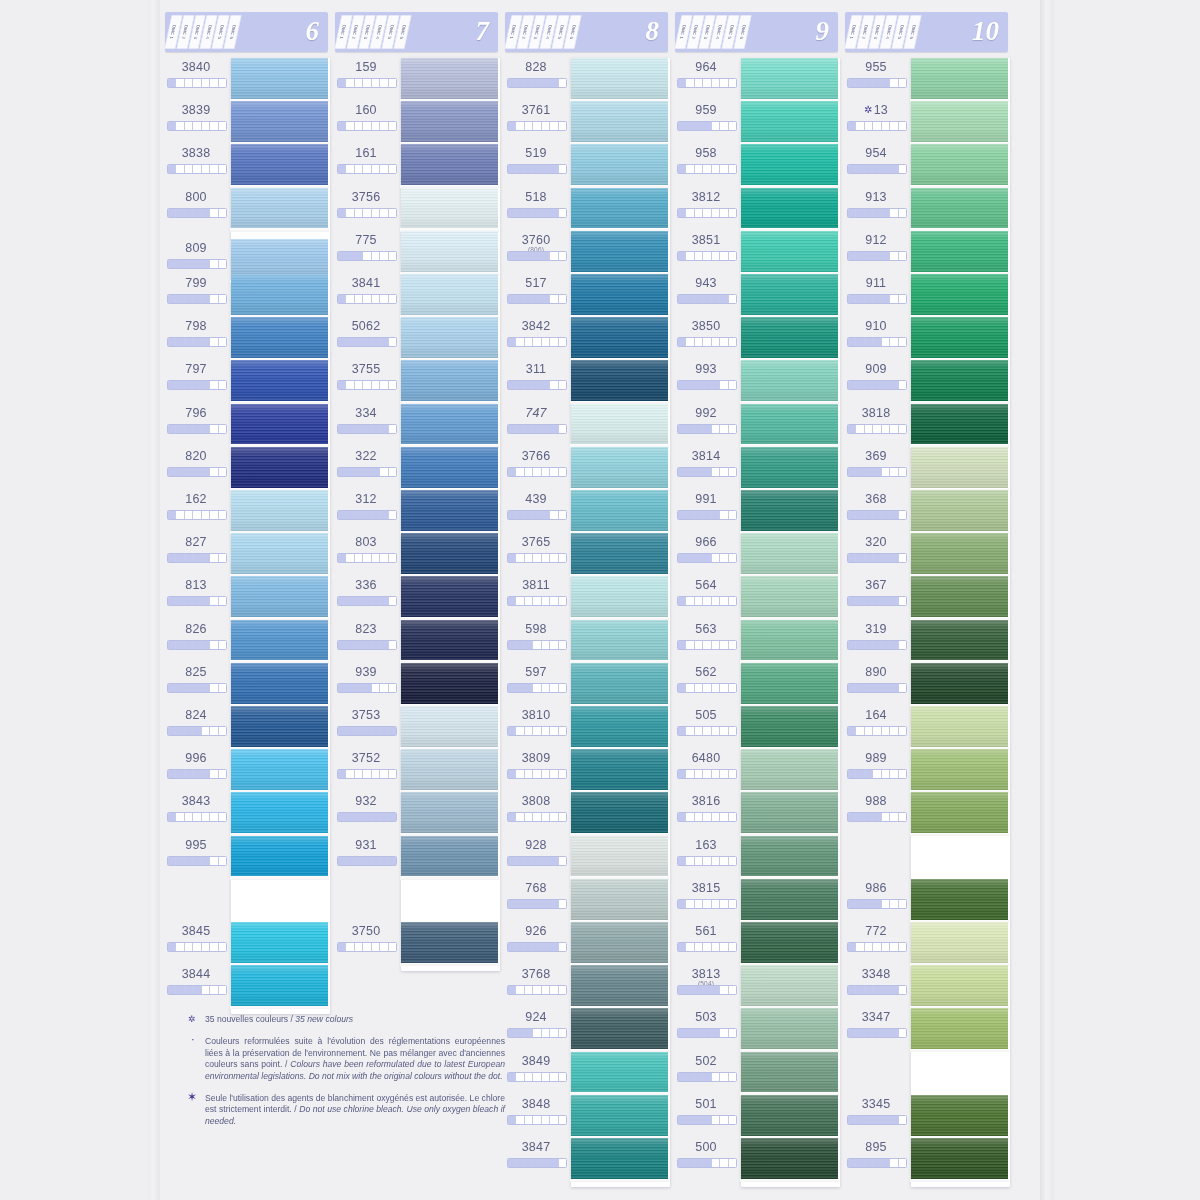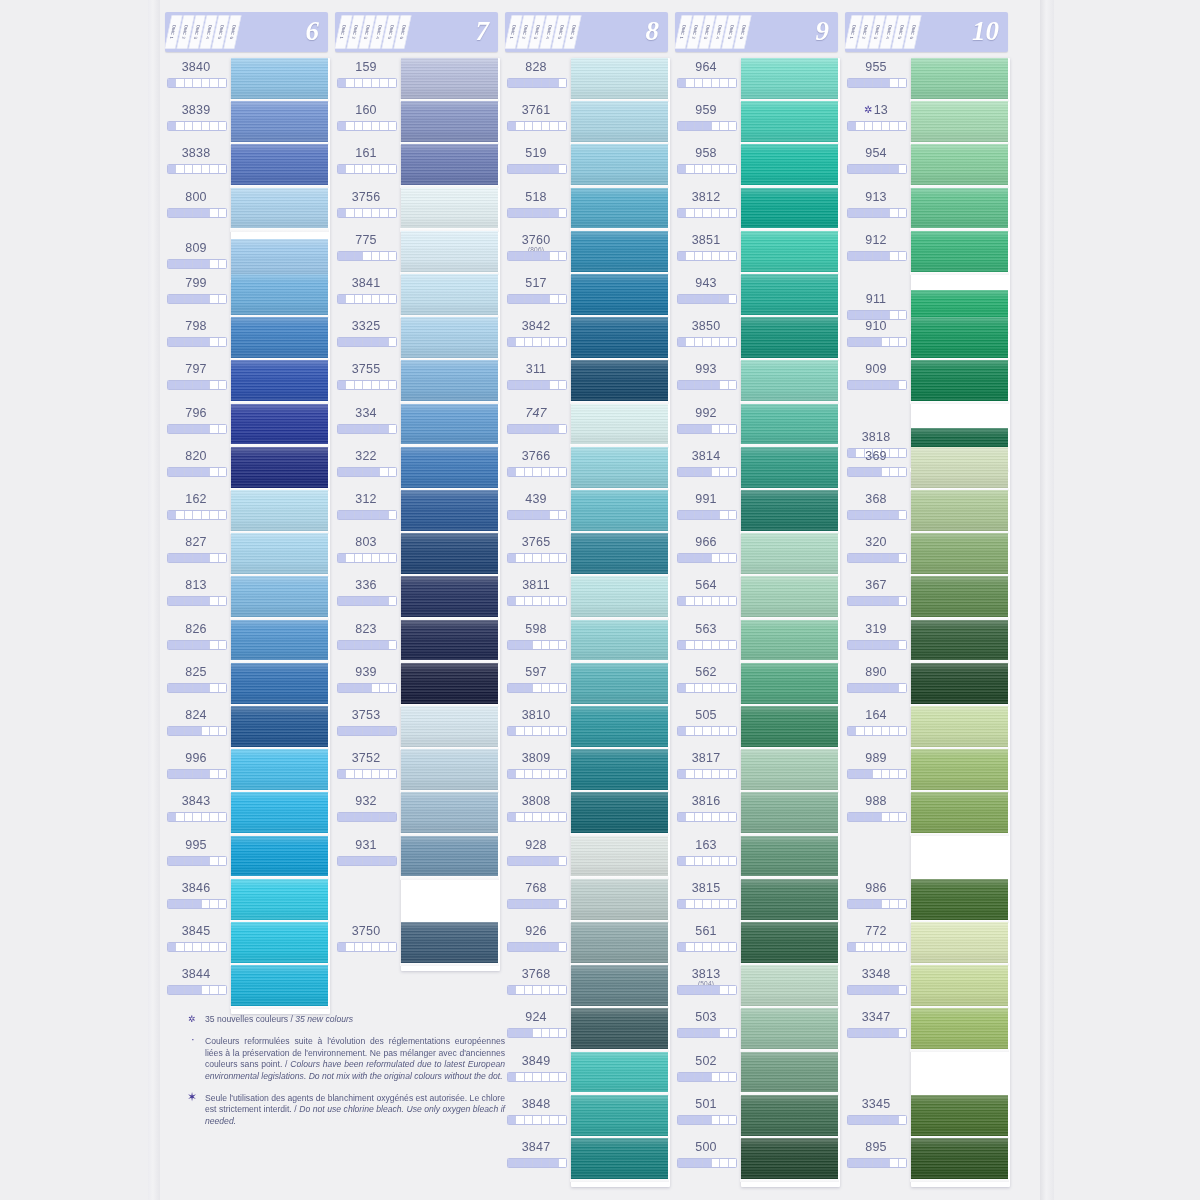--- a/index.html
+++ b/index.html
@@ -540,36 +540,20 @@
               <span class="on"></span>
               <span class="on"></span>
               <span></span>
               <span></span>
             </div>
             <div class="swatch" style="background: rgb(12, 159, 216);">
               <div class="fibre"></div>
               <div class="gloss"></div>
             </div>
           </div>
-          <div class="row" style="top: 820.8px; position: absolute;">
-            <div class="row-label"><span>3846</span></div>
-            <div class="strip">
-              <span class="on"></span>
-              <span class="on"></span>
-              <span class="on"></span>
-              <span class="on"></span>
-              <span></span>
-              <span></span>
-              <span></span>
-            </div>
-            <div class="swatch" style="background: rgb(46, 203, 232);">
-              <div class="fibre"></div>
-              <div class="gloss"></div>
-            </div>
-          </div>
           <div class="row" style="top: 864px; position: absolute;">
             <div class="row-label"><span>3845</span></div>
             <div class="strip">
               <span class="on"></span>
               <span></span>
               <span></span>
               <span></span>
               <span></span>
               <span></span>
               <span></span>
@@ -713,21 +697,21 @@
               <span></span>
               <span></span>
               <span></span>
             </div>
             <div class="swatch" style="background: rgb(196, 227, 243);">
               <div class="fibre"></div>
               <div class="gloss"></div>
             </div>
           </div>
           <div class="row" style="top: 259.2px; position: absolute;">
-            <div class="row-label"><span>3325</span></div>
+            <div class="row-label"><span>5062</span></div>
             <div class="strip">
               <span class="on"></span>
               <span class="on"></span>
               <span class="on"></span>
               <span class="on"></span>
               <span class="on"></span>
               <span class="on"></span>
               <span></span>
             </div>
             <div class="swatch" style="background: rgb(169, 210, 236);">
@@ -1665,21 +1649,21 @@
               <span></span>
               <span></span>
               <span></span>
             </div>
             <div class="swatch" style="background: rgb(53, 134, 95);">
               <div class="fibre"></div>
               <div class="gloss"></div>
             </div>
           </div>
           <div class="row" style="top: 691.2px; position: absolute;">
-            <div class="row-label"><span>3817</span></div>
+            <div class="row-label"><span>6480</span></div>
             <div class="strip">
               <span class="on"></span>
               <span></span>
               <span></span>
               <span></span>
               <span></span>
               <span></span>
               <span></span>
             </div>
             <div class="swatch" style="background: rgb(166, 205, 180);">
@@ -1932,21 +1916,21 @@
               <span class="on"></span>
               <span class="on"></span>
               <span></span>
               <span></span>
             </div>
             <div class="swatch" style="background: rgb(54, 180, 120);">
               <div class="fibre"></div>
               <div class="gloss"></div>
             </div>
           </div>
-          <div class="row" style="top: 232px; position: absolute;">
+          <div class="row" style="top: 216px; position: absolute;">
             <div class="row-label"><span>911</span></div>
             <div class="strip">
               <span class="on"></span>
               <span class="on"></span>
               <span class="on"></span>
               <span class="on"></span>
               <span class="on"></span>
               <span></span>
               <span></span>
             </div>
@@ -1980,21 +1964,21 @@
               <span class="on"></span>
               <span class="on"></span>
               <span class="on"></span>
               <span></span>
             </div>
             <div class="swatch" style="background: rgb(12, 127, 76);">
               <div class="fibre"></div>
               <div class="gloss"></div>
             </div>
           </div>
-          <div class="row" style="top: 345.6px; position: absolute; margin-top: 24px;">
+          <div class="row" style="top: 345.6px; position: absolute;">
             <div class="row-label"><span>3818</span></div>
             <div class="strip">
               <span class="on"></span>
               <span></span>
               <span></span>
               <span></span>
               <span></span>
               <span></span>
               <span></span>
             </div>

